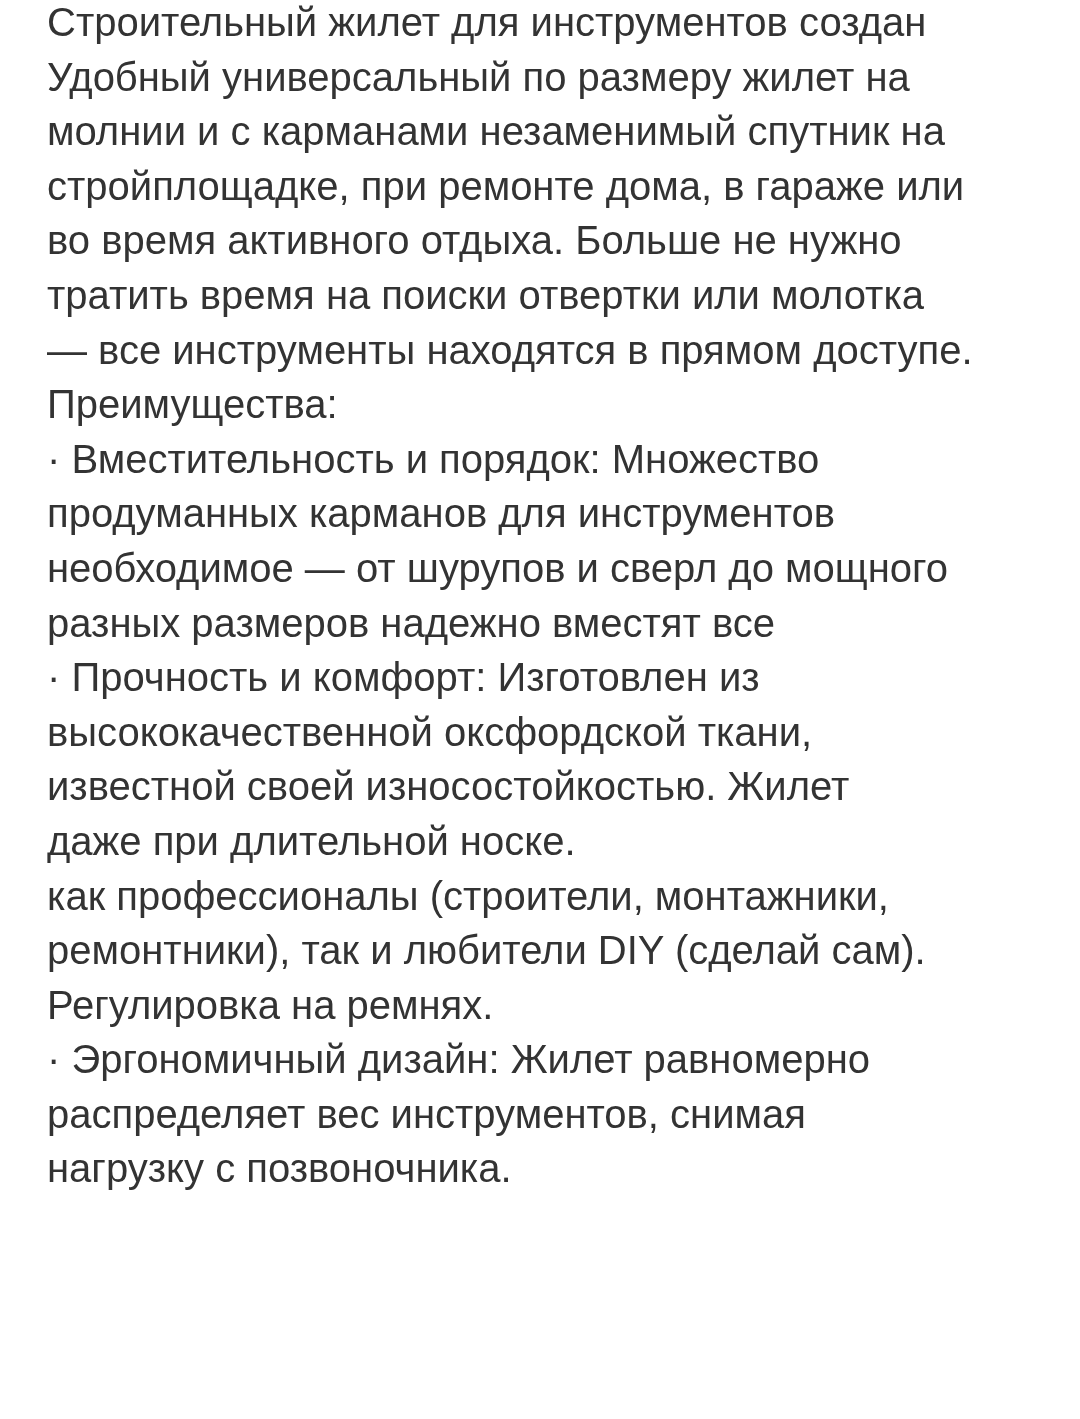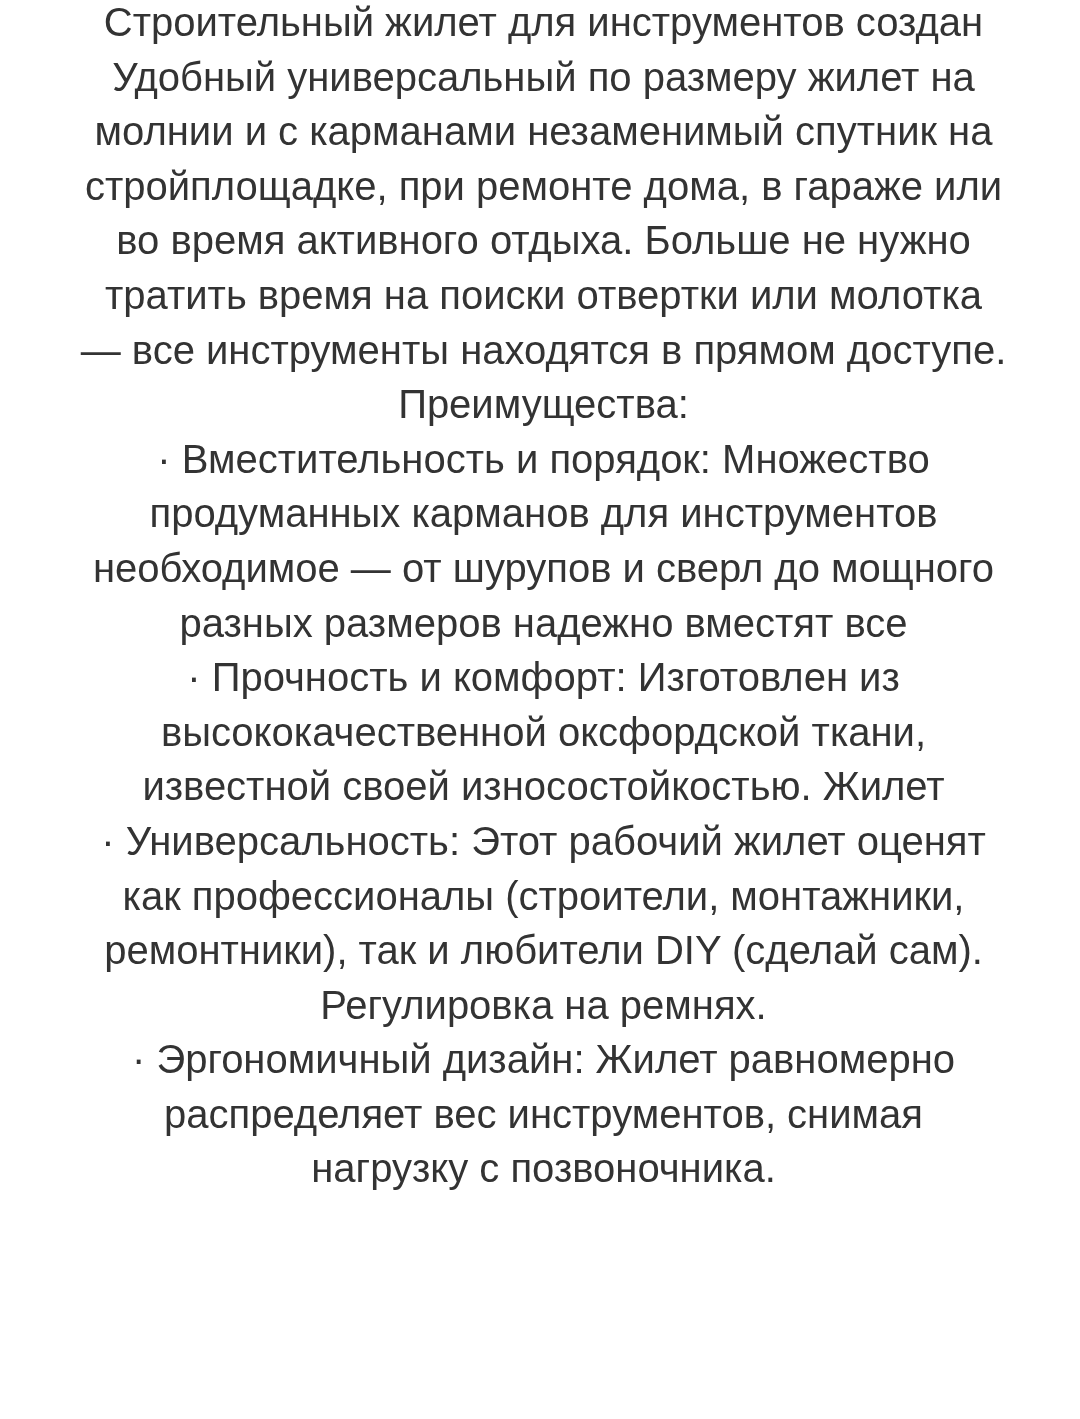--- a/index.html
+++ b/index.html
@@ -7,21 +7,20 @@
     padding: 0;
     background: #ffffff;
   }
   .page {
     position: relative;
     width: 1080px;
     height: 1419px;
     background: #ffffff;
     overflow: hidden;
     box-sizing: border-box;
-    text-align: center;
   }
   .description {
     position: absolute;
     top: -5px;
     left: 0;
     width: 100%;
     box-sizing: border-box;
     padding: 0 40px 0 47px;
     font-family: "Liberation Sans", "DejaVu Sans", sans-serif;
     font-size: 40px;
@@ -49,21 +48,21 @@
     <div class="line">тратить время на поиски отвертки или молотка</div>
     <div class="line">— все инструменты находятся в прямом доступе.</div>
     <div class="line">Преимущества:</div>
     <div class="line">· Вместительность и порядок: Множество</div>
     <div class="line">продуманных карманов для инструментов</div>
     <div class="line">необходимое — от шурупов и сверл до мощного</div>
     <div class="line">разных размеров надежно вместят все</div>
     <div class="line">· Прочность и комфорт: Изготовлен из</div>
     <div class="line">высококачественной оксфордской ткани,</div>
     <div class="line">известной своей износостойкостью. Жилет</div>
-    <div class="line">· Универсальность: Этот рабочий жилет оценят</div>
+    <div class="line">даже при длительной носке.</div>
     <div class="line">как профессионалы (строители, монтажники,</div>
     <div class="line">ремонтники), так и любители DIY (сделай сам).</div>
     <div class="line">Регулировка на ремнях.</div>
     <div class="line">· Эргономичный дизайн: Жилет равномерно</div>
     <div class="line">распределяет вес инструментов, снимая</div>
     <div class="line">нагрузку с позвоночника.</div>
   </div>
 </div>
 
 </body></html>

